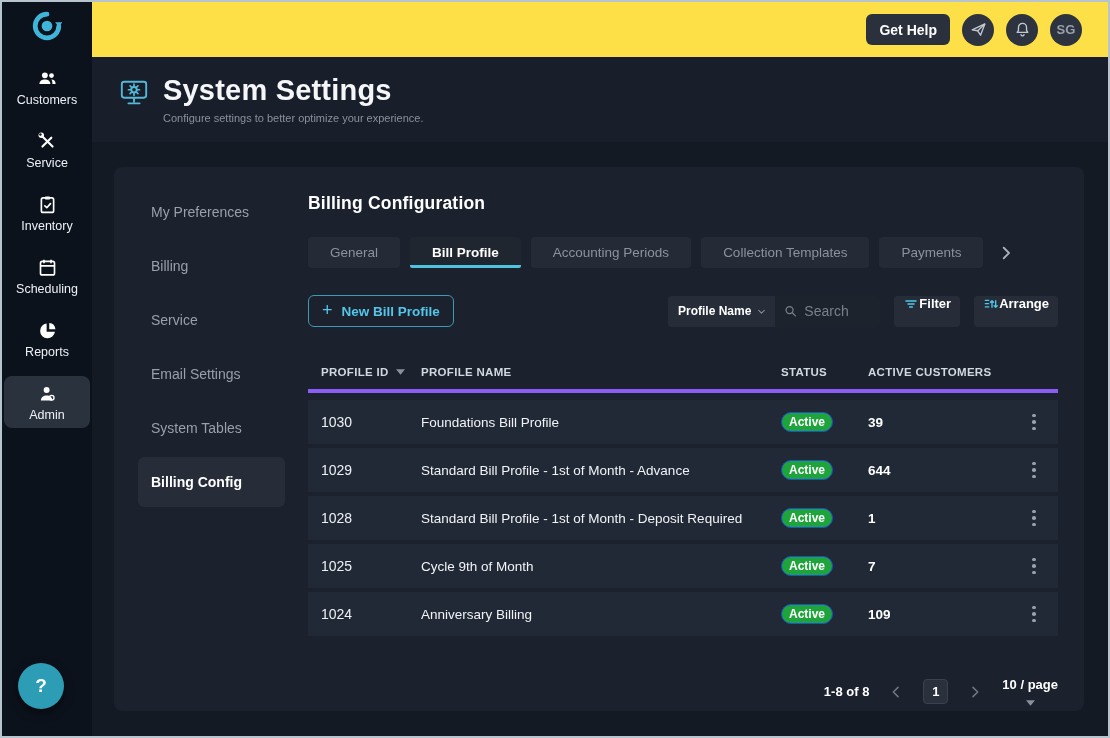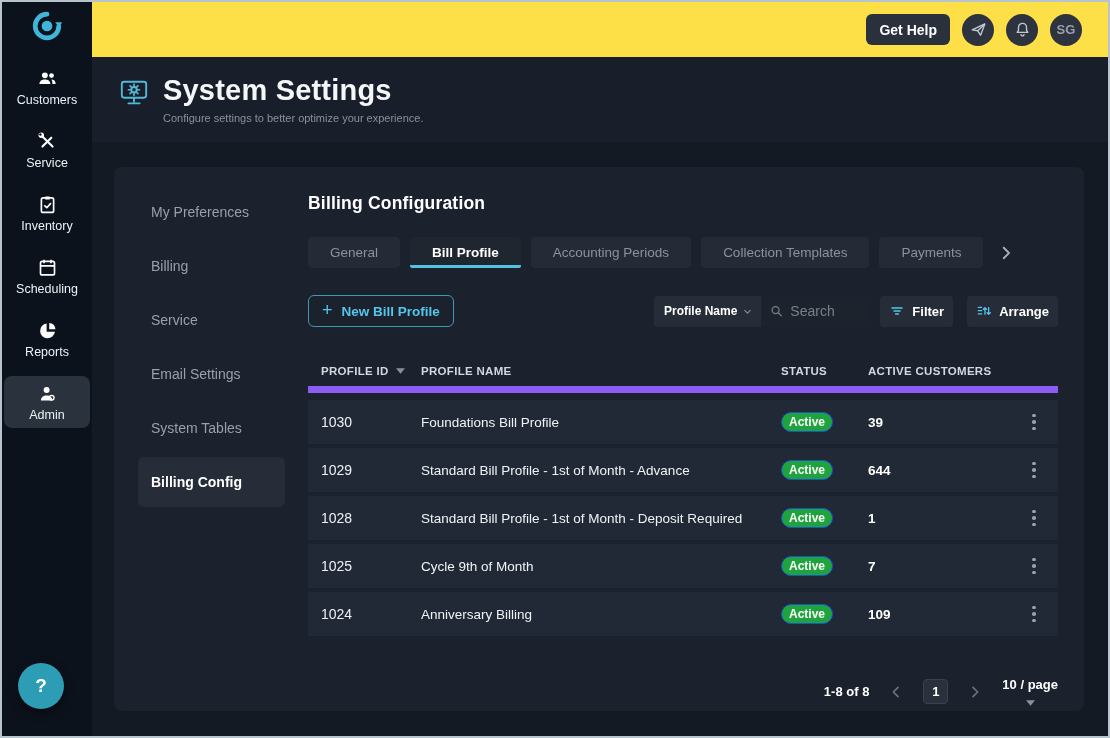--- a/index.html
+++ b/index.html
@@ -48,25 +48,25 @@
 
   .toolbar { margin-top:27px; display:flex; align-items:center; }
   .newbtn { height:32px; padding:0 13px; border:1px solid #3f98b5; border-radius:6px; background:transparent; color:#53c6ea; font-weight:700; font-size:13.5px; display:flex; gap:9px; align-items:center; }
   .newbtn .plus { font-size:18px; font-weight:400; line-height:1; margin-top:-2px; }
   .toolbar-right { margin-left:auto; display:flex; align-items:center; }
   .searchby { height:31px; background:#262d39; border-radius:4px 0 0 4px; display:flex; align-items:center; gap:5px; padding:0 8px 0 10px; color:#fff; font-size:12px; font-weight:700; border:none; }
   .searchby .chev { color:#8a919b; display:flex; }
   .searchbox { height:31px; width:105px; background:#1d232d; display:flex; align-items:center; gap:6px; padding:0 8px; border-radius:0 4px 4px 0; color:#78808b; }
   .searchbox input { background:transparent; border:none; outline:none; color:#8a919b; font-size:14px; width:68px; }
   .searchbox input::placeholder { color:#78808b; }
-  .tool-btn { height:31px; padding:0 9px; background:#262d39; border:none; border-radius:4px; color:#fff; font-weight:700; font-size:13px; display:flex; align-items:center; gap:7px; margin-left:14px; }
+  .tool-btn { height:31px; padding:0 9px; background:#262d39; border:none; border-radius:4px; color:#fff; font-weight:700; font-size:13px; display:flex; align-items:flex-start; gap:0; margin-left:14px; }
   .tool-btn .ticon { color:#53c6ea; display:flex; }
 
   
-  .thead { margin-top:28px; display:grid; grid-template-columns:100px 360px 87px 1fr 48px; padding-left:13px; height:38px; align-items:center; border-bottom:7px solid #8b5cf6; color:#d2d8df; font-size:11.5px; font-weight:700; letter-spacing:.3px; }
+  .thead { margin-top:28px; display:grid; grid-template-columns:100px 360px 87px 1fr 48px; padding-left:13px; height:38px; align-items:center; border-bottom:4px solid #8b5cf6; color:#d2d8df; font-size:11.5px; font-weight:700; letter-spacing:.3px; }
   .th { display:flex; align-items:center; gap:7px; }
   .sort-caret { color:#8a919b; }
   .tbody { margin-top:7px; display:flex; flex-direction:column; gap:4px; }
   .trow { display:grid; grid-template-columns:100px 360px 87px 1fr 48px; padding-left:13px; height:44px; align-items:center; background:#222936; color:#fff; font-size:14px; }
   .td-id { color:#eef1f4; font-size:14px; }
   .td-name { font-size:13.5px; color:#f0f3f6; padding-right:6px; }
   .td-num { font-weight:600; font-size:13.5px; }
   .pill { width:52px; height:20px; border-radius:10px; background:#1fa33d; border:1px solid #1d4ed8; color:#fff; font-size:12px; font-weight:700; display:flex; align-items:center; justify-content:center; }
   .kebab { display:flex; flex-direction:column; gap:3px; align-items:center; justify-content:center; width:24px; height:24px; margin:0 auto; background:none; border:none; }
   .kebab span { width:3.5px; height:3.5px; border-radius:50%; background:#9aa1ab; }

